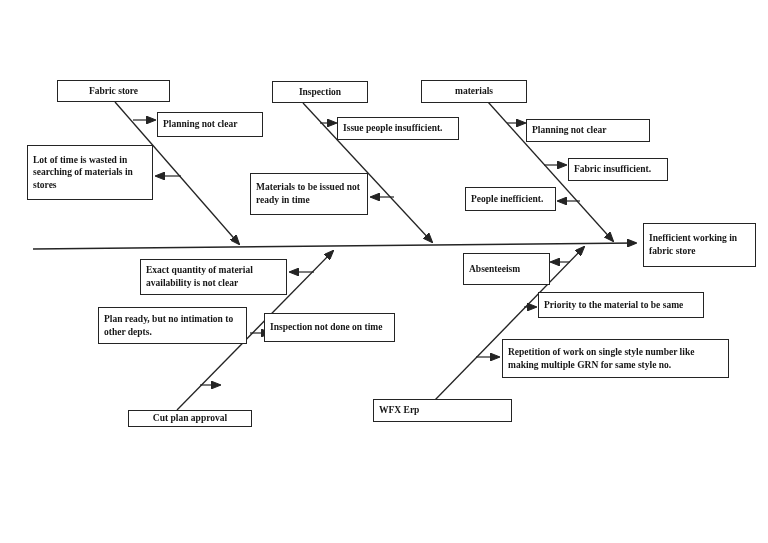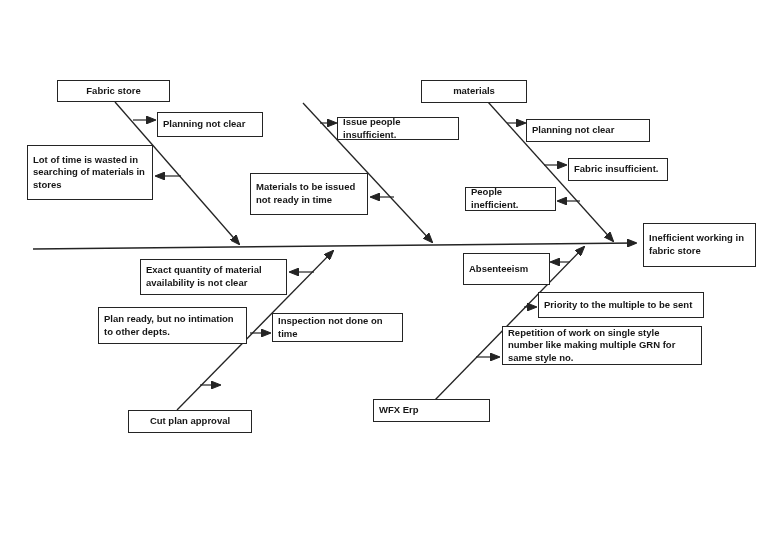--- a/index.html
+++ b/index.html
@@ -8,20 +8,21 @@
     background:#ffffff; overflow:hidden;
     font-family:"Liberation Sans", sans-serif;
   }
   .lines-svg { position:absolute; left:0; top:0; z-index:0; }
   .box {
     position:absolute; z-index:1; box-sizing:border-box;
     background:#ffffff; border:1.5px solid #242424;
     display:flex; align-items:center;
     font-weight:bold; font-size:9.5px; line-height:1.32; color:#161616;
     padding:1px 5px;
+    font-family:Liberation Serif, serif;
   }
   .cat  { justify-content:center; text-align:center; }
   .left { justify-content:flex-start; text-align:left; }
   svg line, svg path { stroke:#242424; }
 </style>
 </head>
 <body>
 
 <div class="canvas">
 
@@ -55,26 +56,27 @@
     <line x1="250" y1="333" x2="270" y2="333" stroke-width="1.2" marker-end="url(#ah)"></line>
     <line x1="200" y1="385" x2="220" y2="385" stroke-width="1.2" marker-end="url(#ah)"></line>
 
     <line x1="570" y1="262" x2="551" y2="262" stroke-width="1.2" marker-end="url(#ah)"></line>
     <line x1="524" y1="307" x2="536" y2="307" stroke-width="1.2" marker-end="url(#ah)"></line>
     <line x1="476" y1="357" x2="499" y2="357" stroke-width="1.2" marker-end="url(#ah)"></line>
   </svg>
 
   <div class="box cat" style="left:57px;top:80px;width:113px;height:22px">Fabric store</div>
 
+  <div class="box cat" style="left:272px;top:81px;width:96px;height:22px">Inspection</div>
 
   <div class="box cat" style="left:421px;top:80px;width:106px;height:23px">materials</div>
 
-  <div class="box cat" style="left:128px;top:410px;width:124px;height:23px">Cut plan approval</div>
+  <div class="box cat" style="left:128px;top:410px;width:124px;height:17px">Cut plan approval</div>
 
-  <div class="box left" style="left:373px;top:399px;width:117px;height:23px">WFX Erp</div>
+  <div class="box left" style="left:373px;top:399px;width:139px;height:23px">WFX Erp</div>
 
   <div class="box left" style="left:643px;top:223px;width:113px;height:44px">Inefficient working in fabric store</div>
 
   <div class="box left" style="left:157px;top:112px;width:106px;height:25px">Planning not clear</div>
 
   <div class="box left" style="left:27px;top:145px;width:126px;height:55px">Lot of time is wasted in searching of materials in stores</div>
 
   <div class="box left" style="left:337px;top:117px;width:122px;height:23px">Issue people insufficient.</div>
 
   <div class="box left" style="left:250px;top:173px;width:118px;height:42px">Materials to be issued not ready in time</div>
@@ -82,22 +84,22 @@
   <div class="box left" style="left:526px;top:119px;width:124px;height:23px">Planning not clear</div>
 
   <div class="box left" style="left:568px;top:158px;width:100px;height:23px">Fabric insufficient.</div>
 
   <div class="box left" style="left:465px;top:187px;width:91px;height:24px">People inefficient.</div>
 
   <div class="box left" style="left:140px;top:259px;width:147px;height:36px">Exact quantity of material availability is not clear</div>
 
   <div class="box left" style="left:98px;top:307px;width:149px;height:37px">Plan ready, but no intimation to other depts.</div>
 
-  <div class="box left" style="left:272px;top:313px;width:131px;height:29px">Inspection not done on time</div>
+  <div class="box left" style="left:264px;top:313px;width:131px;height:29px">Inspection not done on time</div>
 
 
   <div class="box left" style="left:463px;top:253px;width:87px;height:32px">Absenteeism</div>
 
-  <div class="box left" style="left:538px;top:292px;width:166px;height:26px">Priority to the multiple to be sent</div>
+  <div class="box left" style="left:538px;top:292px;width:166px;height:26px">Priority to the material to be same</div>
 
-  <div class="box left" style="left:502px;top:326px;width:200px;height:39px">Repetition of work on single style number like making multiple GRN for same style no.</div>
+  <div class="box left" style="left:502px;top:339px;width:227px;height:39px">Repetition of work on single style number like making multiple GRN for same style no.</div>
 
 </div>
 
 </body></html>

